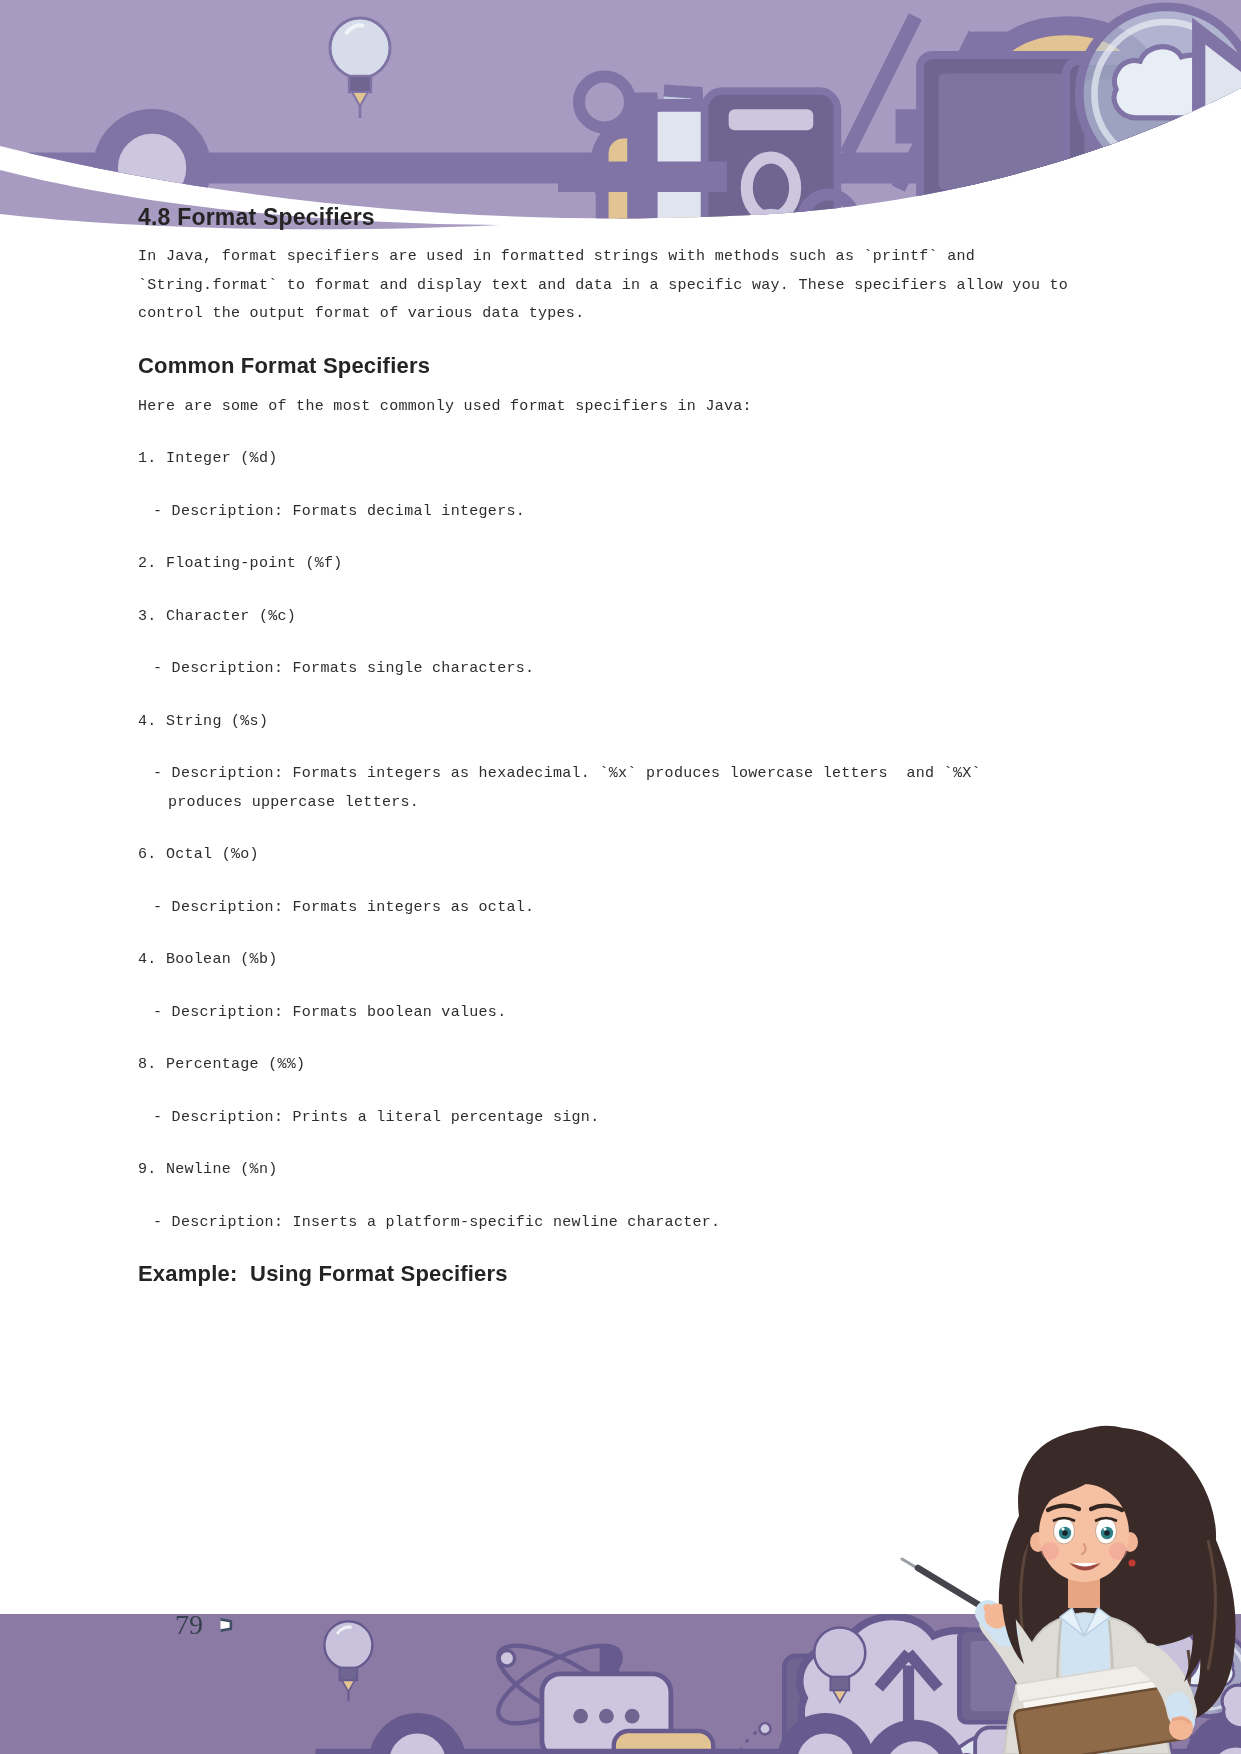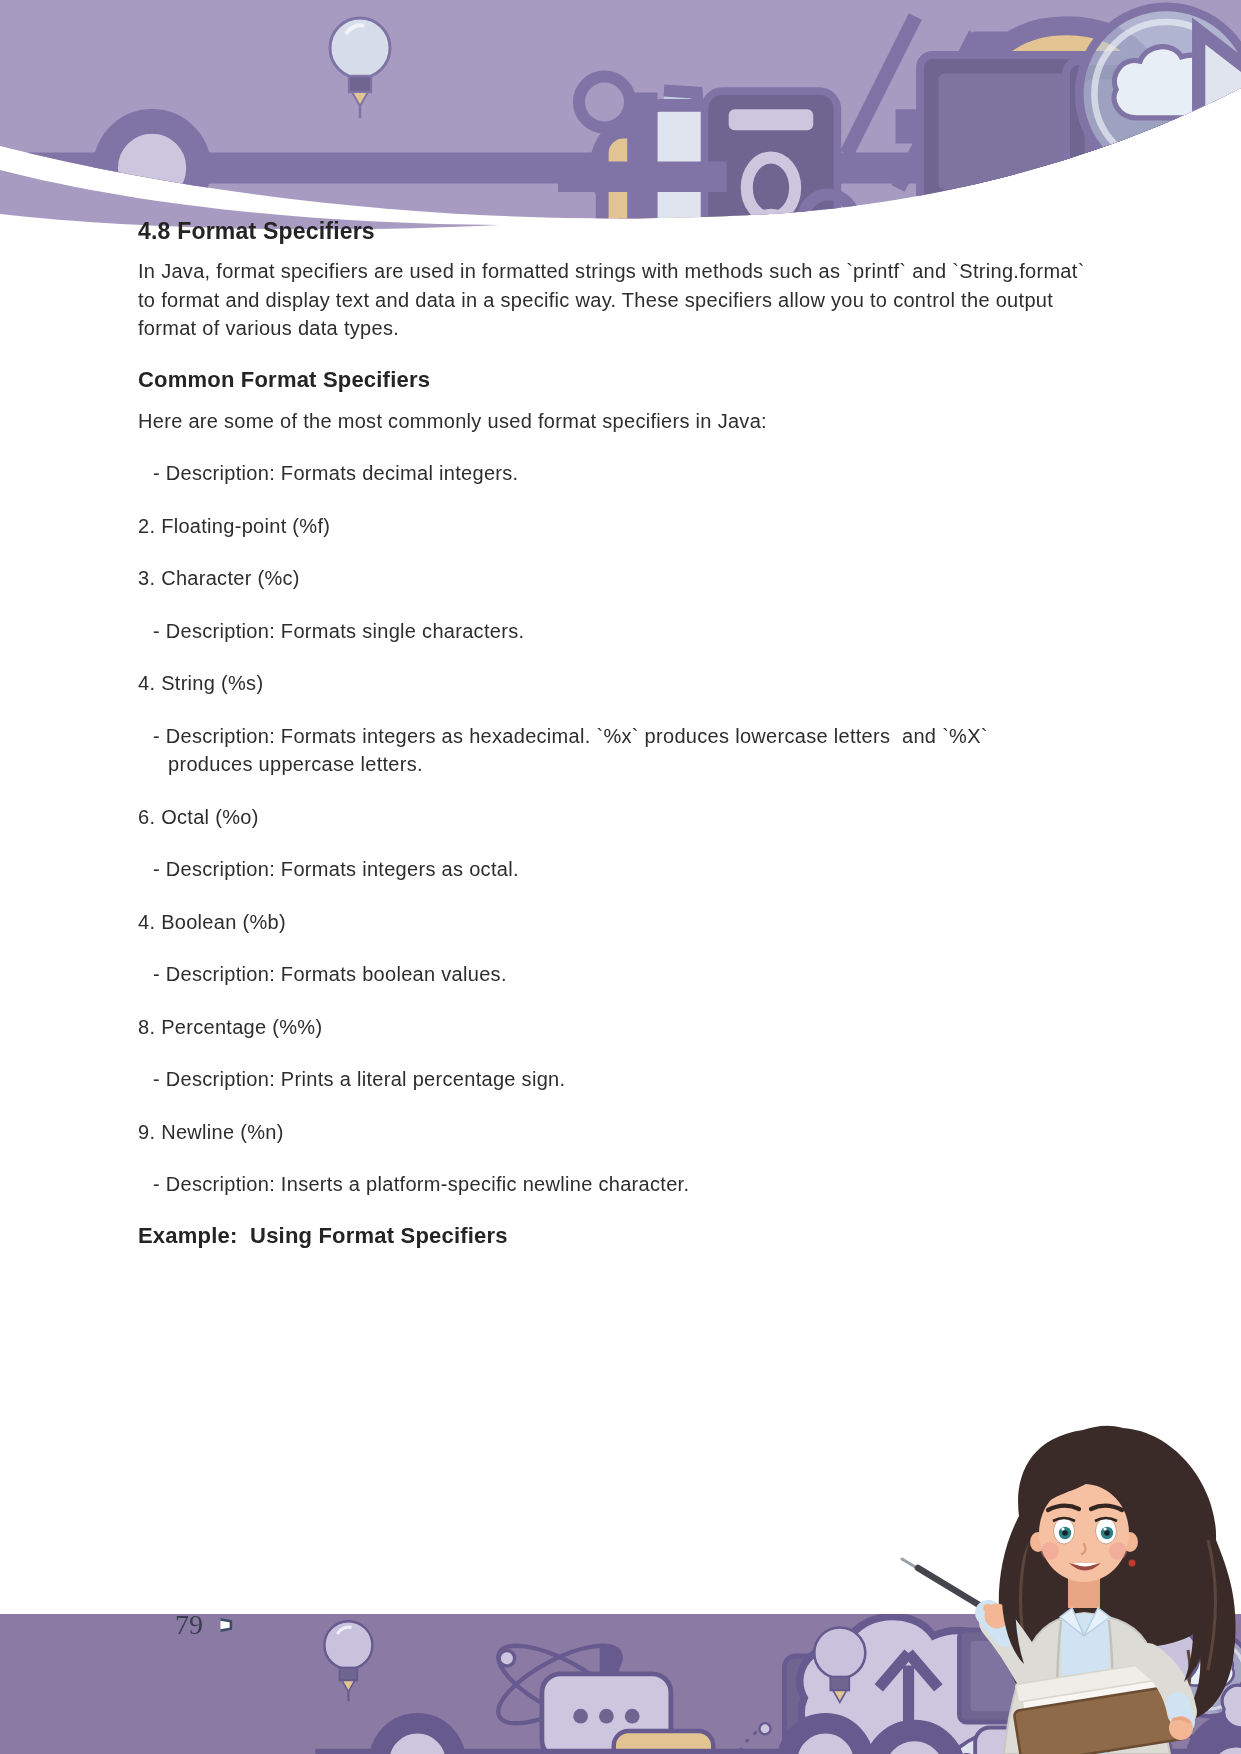--- a/index.html
+++ b/index.html
@@ -4,25 +4,25 @@
 <style>
   html,body{margin:0;padding:0;}
   body{
     width:1241px;height:1754px;position:relative;background:#ffffff;
     font-family:"Liberation Sans",sans-serif;color:#2d2d2d;overflow:hidden;
   }
   
   .header-art{position:absolute;top:0;left:0;z-index:1;}
   .footer-art{position:absolute;left:0;top:1614px;z-index:1;}
   
-  .content{position:absolute;left:138px;top:218px;width:980px;z-index:2;}
+  .content{position:absolute;left:138px;top:204px;width:980px;z-index:2;}
   .content h1{font-size:23px;font-weight:700;color:#242424;margin:0 0 12px 0;letter-spacing:.2px;}
   .content h2{font-size:22px;font-weight:700;color:#242424;margin:0 0 14px 0;letter-spacing:.2px;}
   .content h3{font-size:22px;font-weight:700;color:#242424;margin:2px 0 16px 0;letter-spacing:.2px;white-space:pre-wrap;}
-  .content p{font-size:20px;line-height:28.5px;letter-spacing:.3px;margin:0 0 24px 0;}
+  .content p{font-size:15px;line-height:28.5px;letter-spacing:.3px;margin:0 0 24px 0;font-family:Liberation Mono, monospace;}
   .intro{max-width:965px;margin-bottom:30px;}
   .list-intro{margin-bottom:3px;}
   .spec-label{margin-bottom:24px;}
   .spec-desc{padding-left:30px;text-indent:-15px;white-space:pre-wrap;margin-bottom:24px;}
   .desc-5{max-width:820px;margin-bottom:4px;}
   .desc-9{max-width:600px;margin-bottom:4px;}
   
   .page-badge{position:absolute;left:144px;top:1580px;width:90px;height:90px;z-index:6;}
   .page-badge text{font-family:"Liberation Serif",serif;font-size:28px;fill:#38404f;}
   
@@ -170,20 +170,21 @@
   </g>
 </svg>
 
 <main class="content">
   <h1>4.8 Format Specifiers</h1>
   <p class="intro">In Java, format specifiers are used in formatted strings with methods such as `printf` and `String.format` to format and display text and data in a specific way. These specifiers allow you to control the output format of various data types.</p>
   <h2>Common Format Specifiers</h2>
   <p class="list-intro">Here are some of the most commonly used format specifiers in Java:</p>
 
   <div>
+    <p class="spec-label">1. Integer (%d)</p>
     <p class="spec-desc">- Description: Formats decimal integers.</p>
     <p class="spec-label">2. Floating-point (%f)</p>
     <p class="spec-label">3. Character (%c)</p>
     <p class="spec-desc">- Description: Formats single characters.</p>
     <p class="spec-label">4. String (%s)</p>
     <p class="spec-desc desc-5">- Description: Formats integers as hexadecimal. `%x` produces lowercase letters  and `%X` produces uppercase letters.</p>
     <p class="spec-label">6. Octal (%o)</p>
     <p class="spec-desc">- Description: Formats integers as octal.</p>
     <p class="spec-label">4. Boolean (%b)</p>
     <p class="spec-desc">- Description: Formats boolean values.</p>

